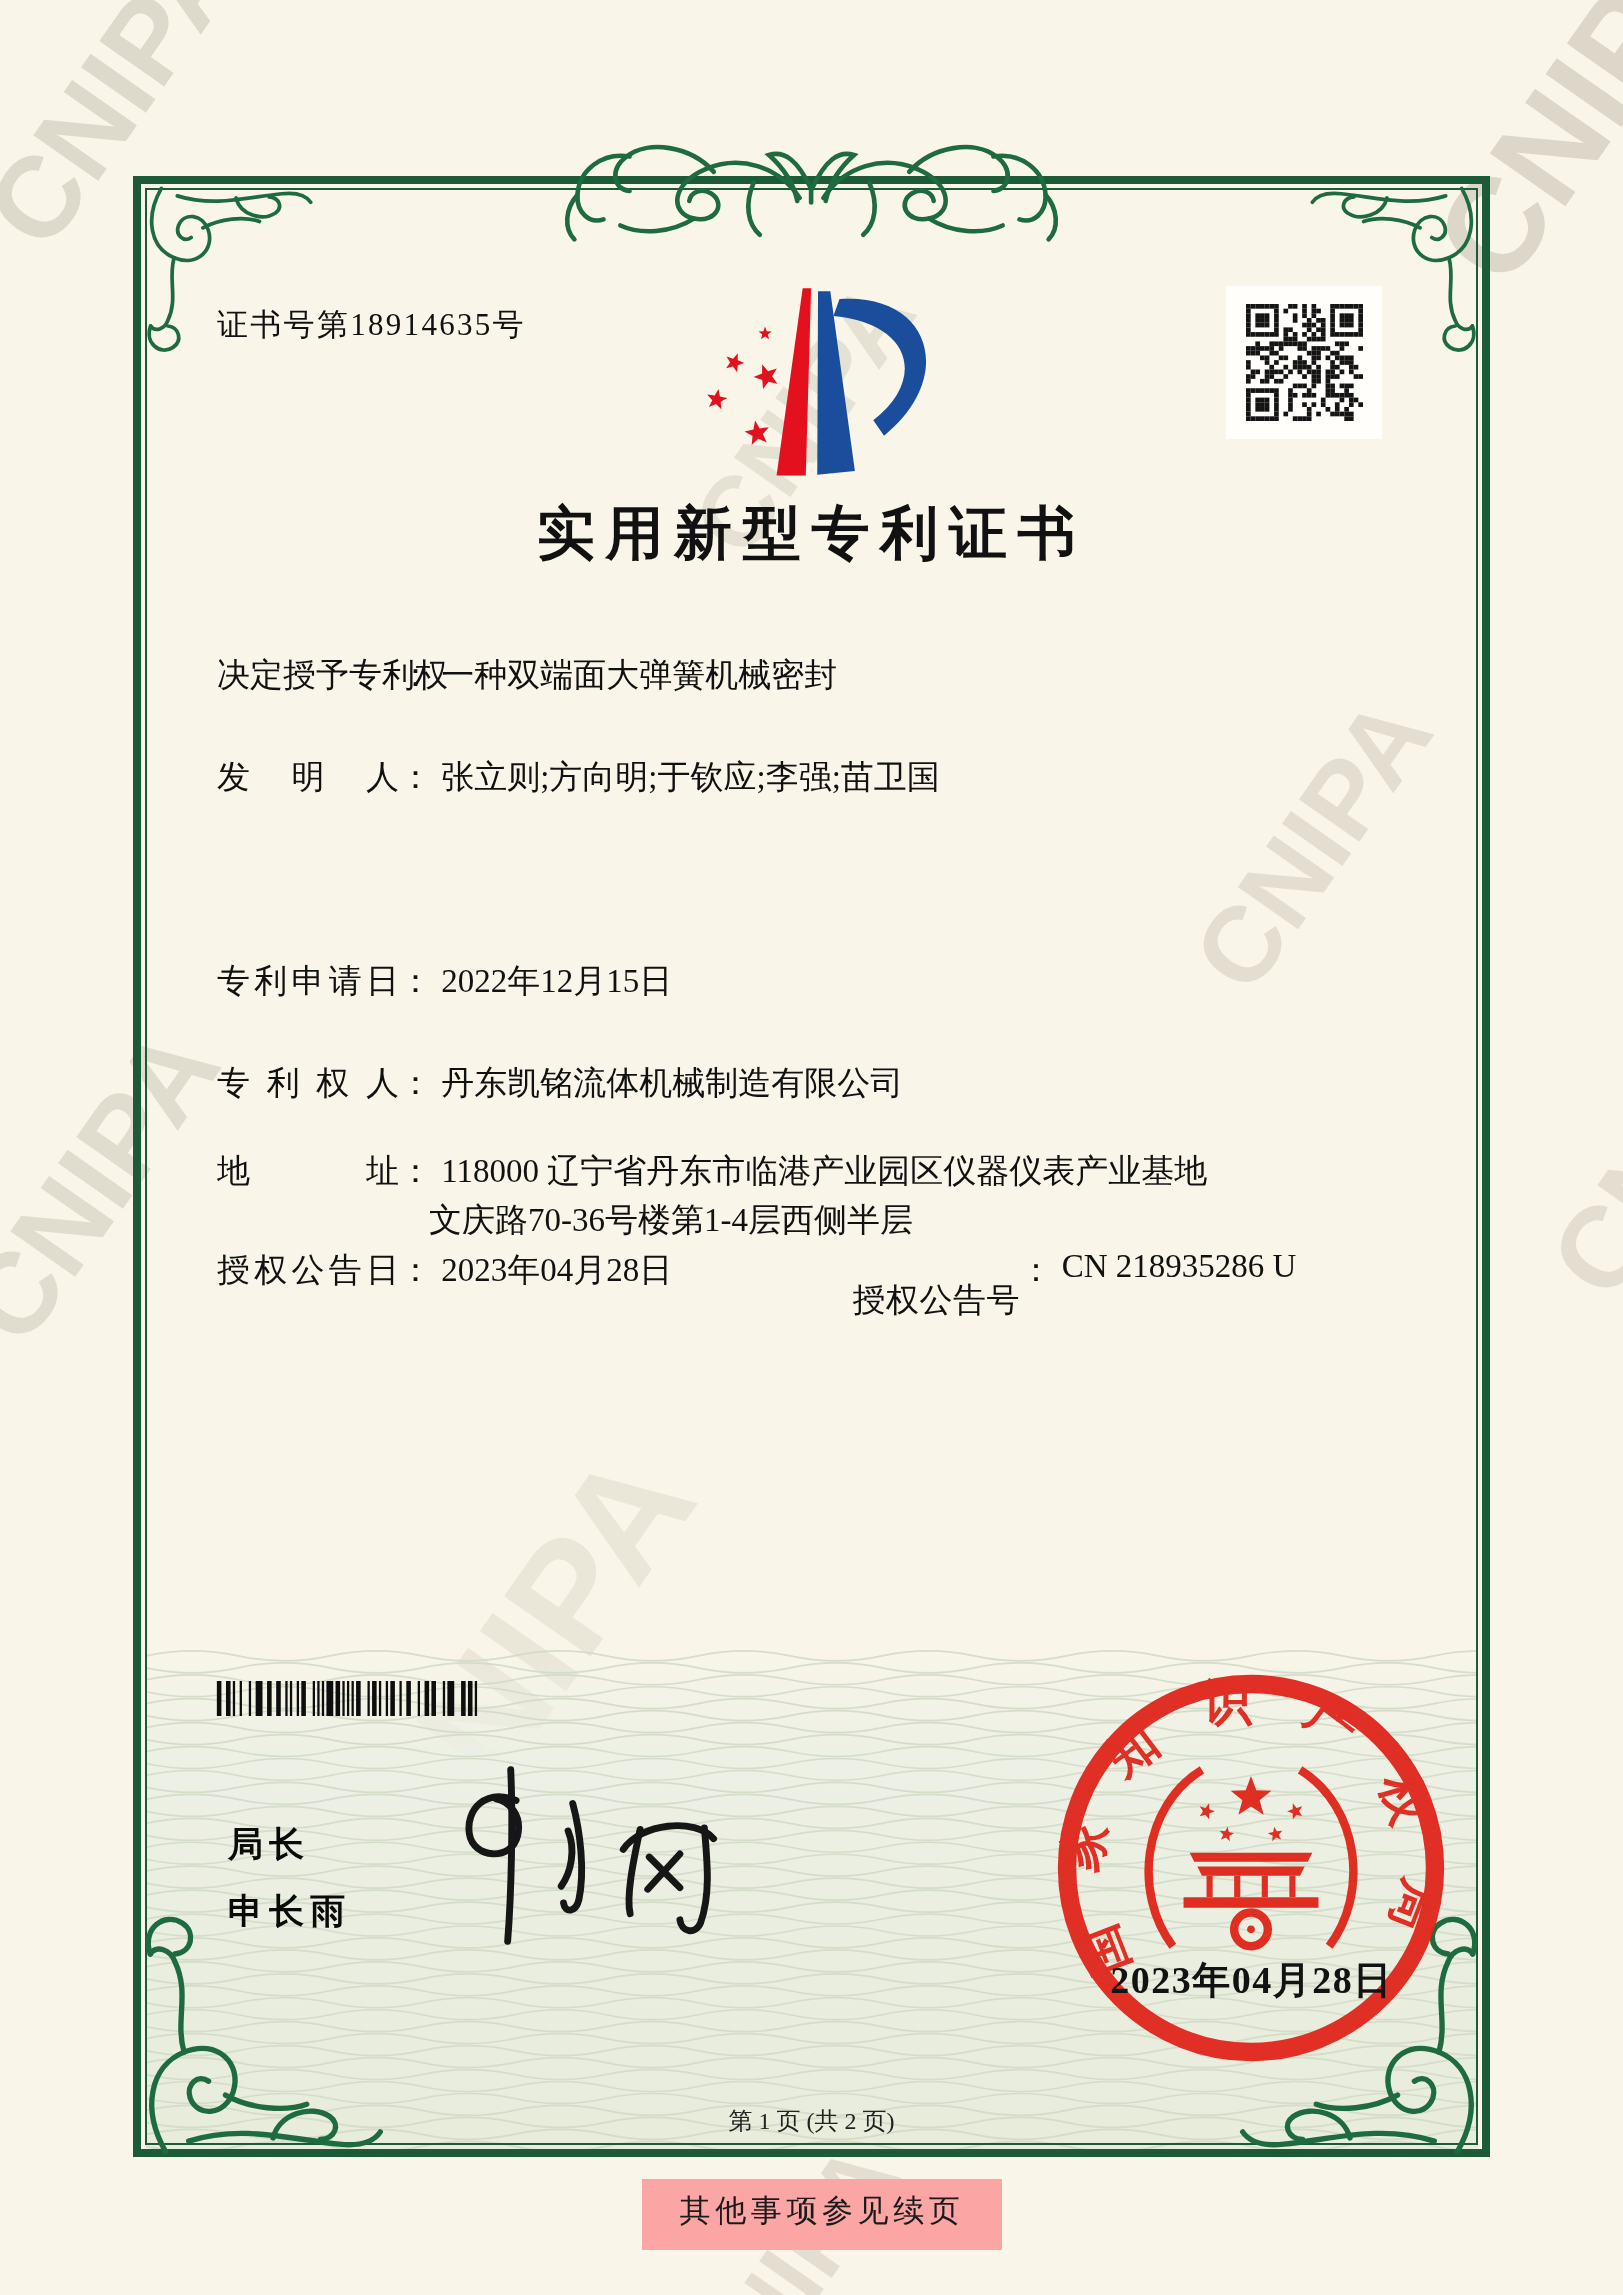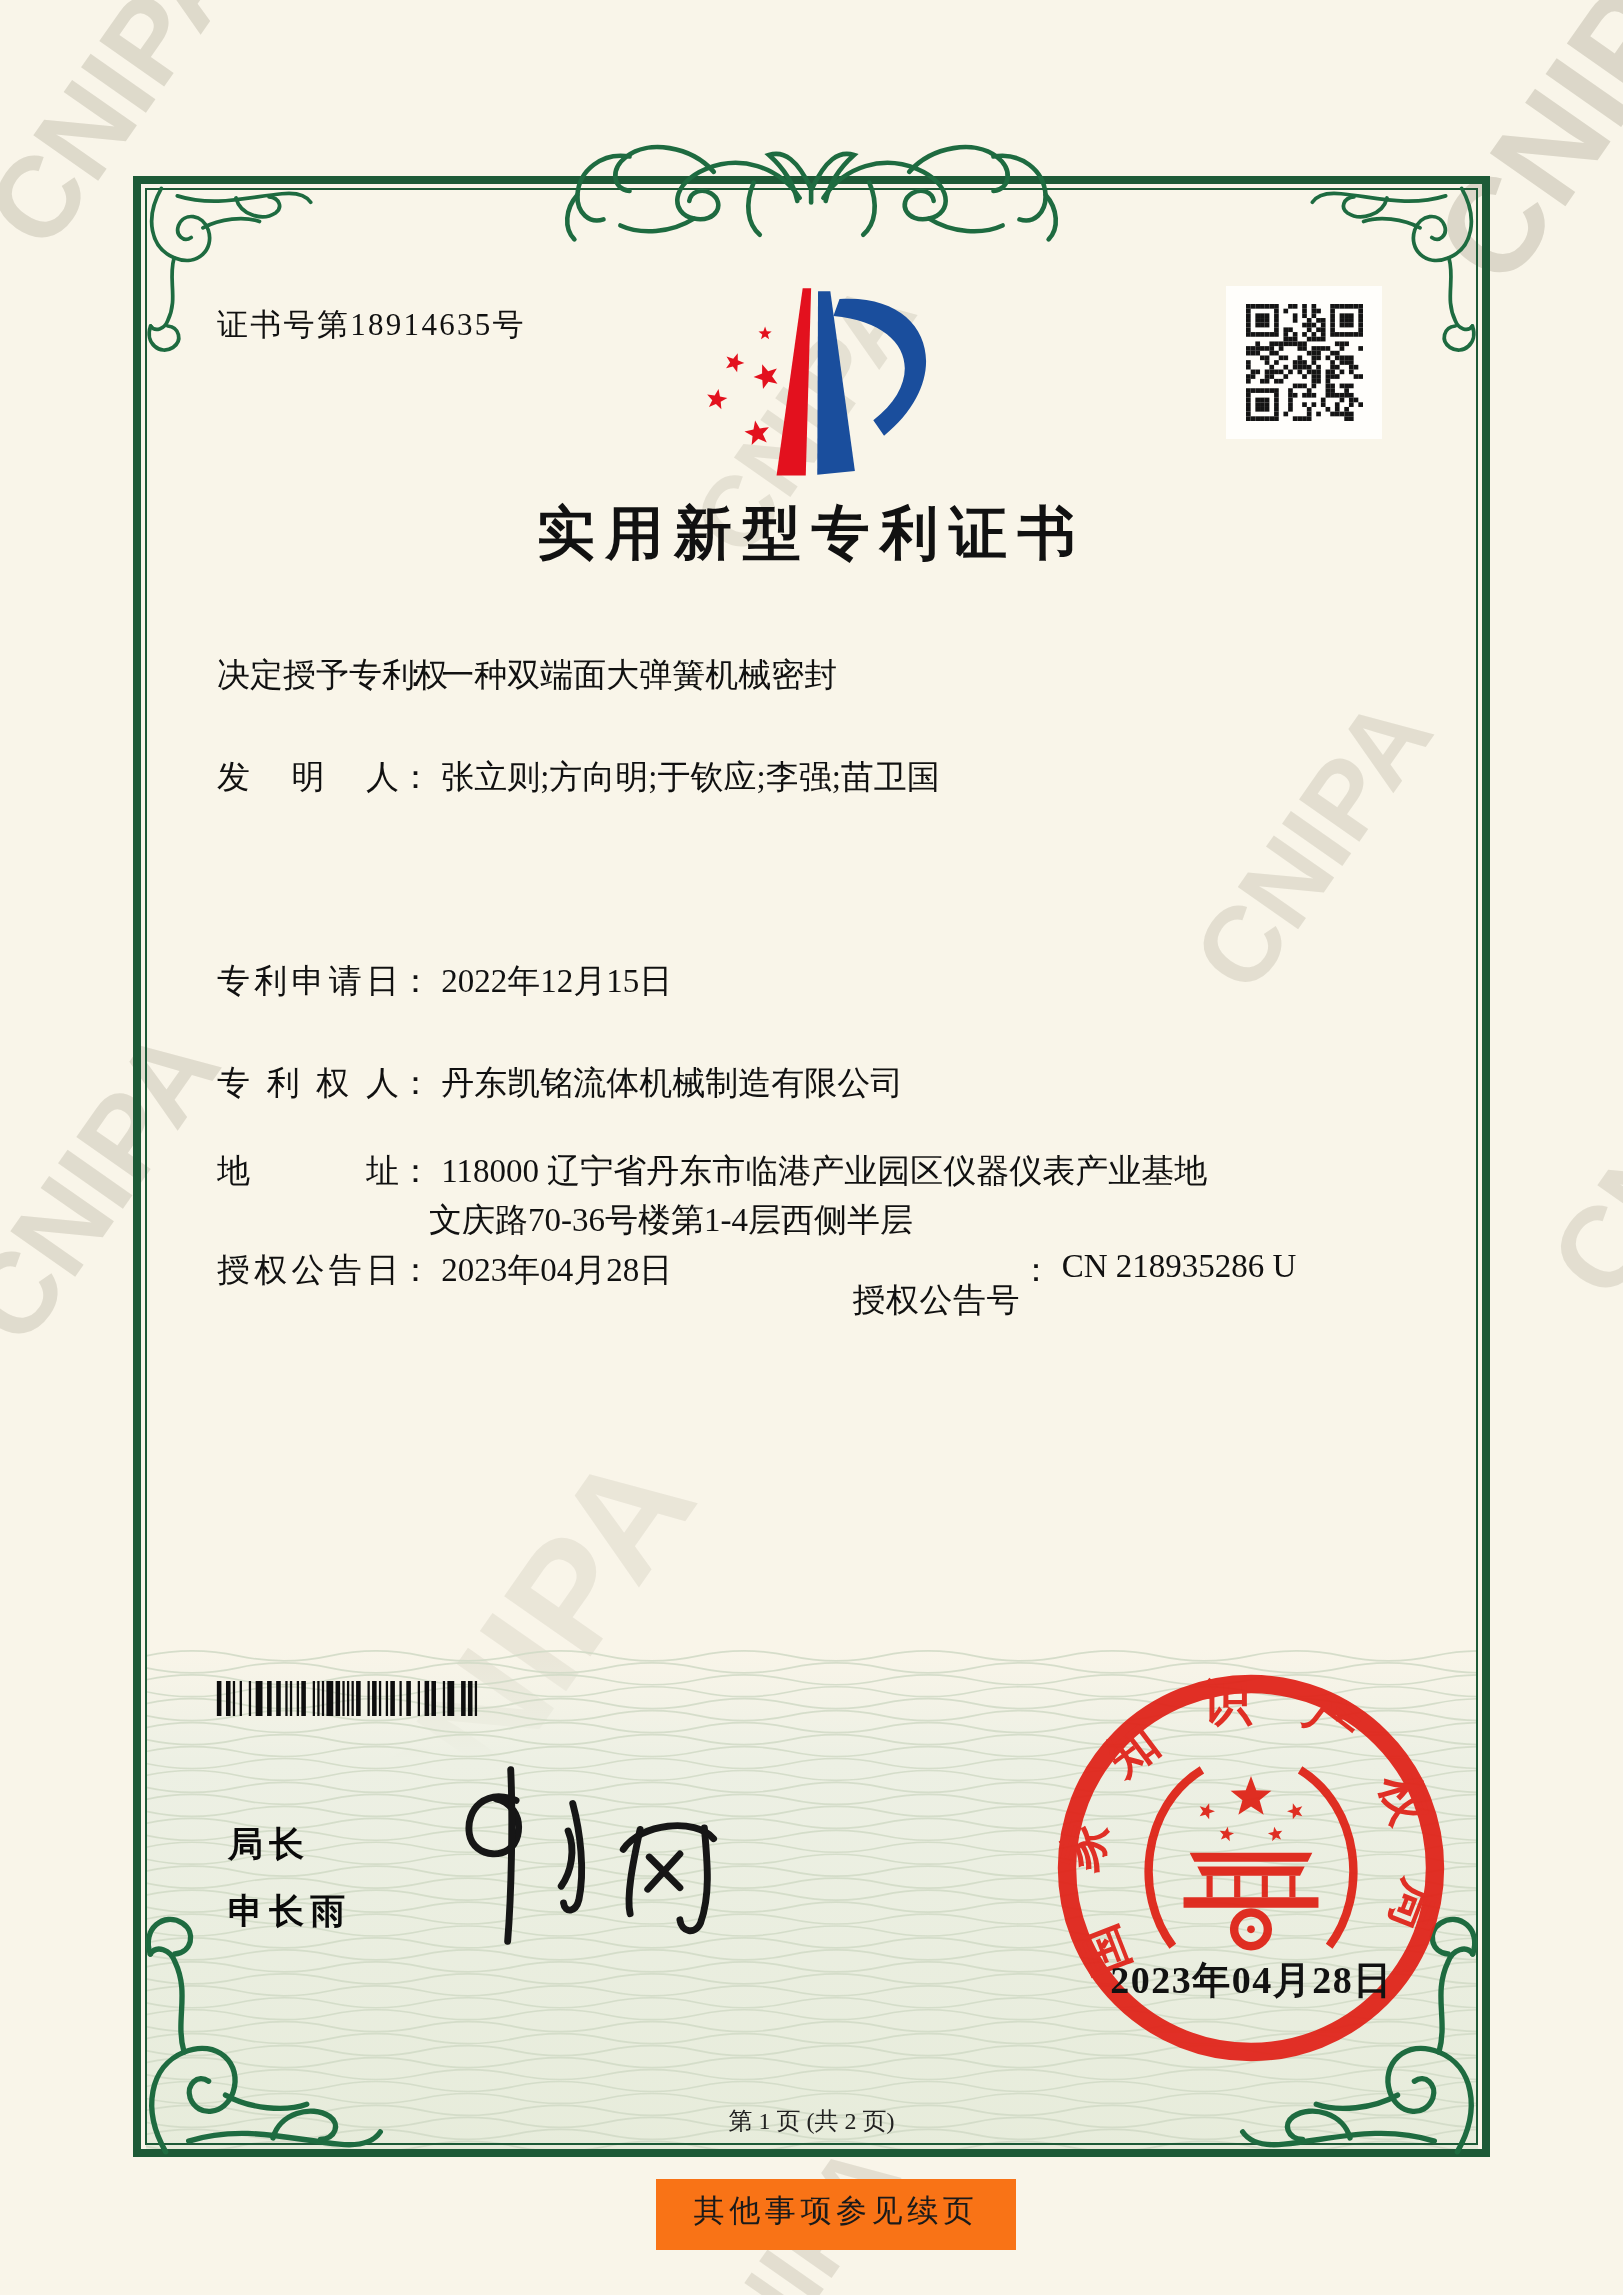--- a/index.html
+++ b/index.html
@@ -31,21 +31,21 @@
   .para{position:absolute;left:217px;width:1198px;font-size:31px;line-height:58px;
         text-indent:64px;text-align:justify;color:#0c0c0c;}
   
   #role,#signer-name{position:absolute;left:228px;font-family:"Liberation Sans","DejaVu Sans",sans-serif;
         font-weight:bold;font-size:35px;letter-spacing:6.1px;color:#0a0a0a;}
   
   #seal-date{position:absolute;left:1052px;top:1955px;width:399px;text-align:center;font-size:38px;
         font-weight:bold;color:#121212;letter-spacing:1.5px;}
   
   #page-info{position:absolute;left:0;top:2105px;width:1623px;text-align:center;font-size:24px;color:#222;}
-  #note-box{position:absolute;left:656px;top:2179px;width:360px;height:71px;background:#f97316;}
+  #note-box{position:absolute;left:642px;top:2179px;width:360px;height:71px;background:#fca5a5;}
   #note-text{position:absolute;left:0;top:10.7px;width:360px;text-align:center;font-size:31px;
         letter-spacing:4.6px;color:#1a1a1a;}
   svg{display:block;}
 </style>
 </head>
 <body>
 
 <div id="page">
 
   <div class="wm" style="left:-61px;top:23px;font-size:115px;opacity:.55;">CNIPA</div>

